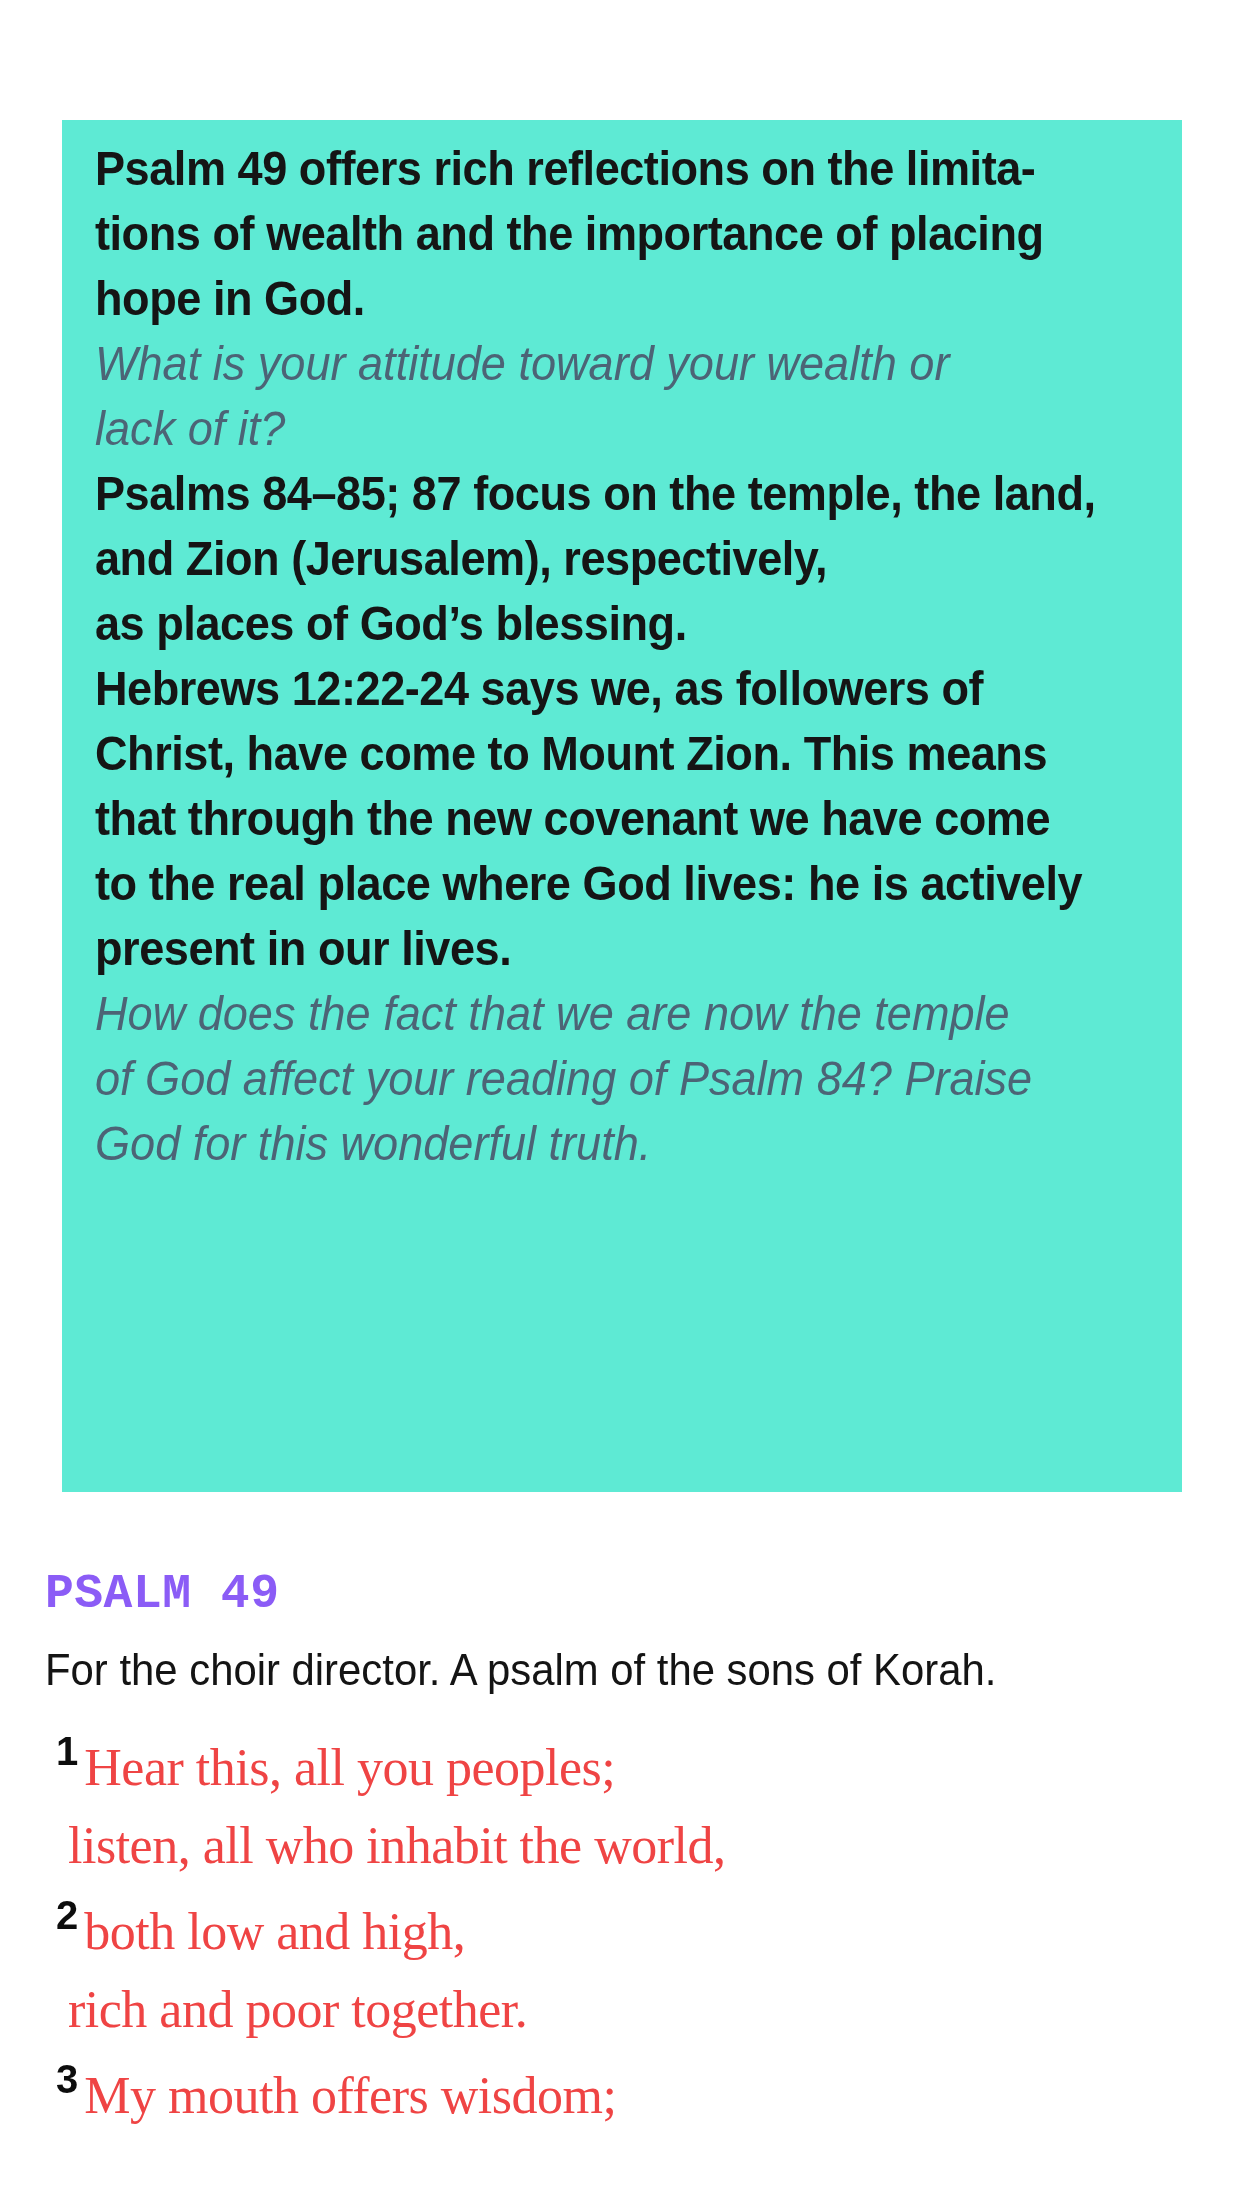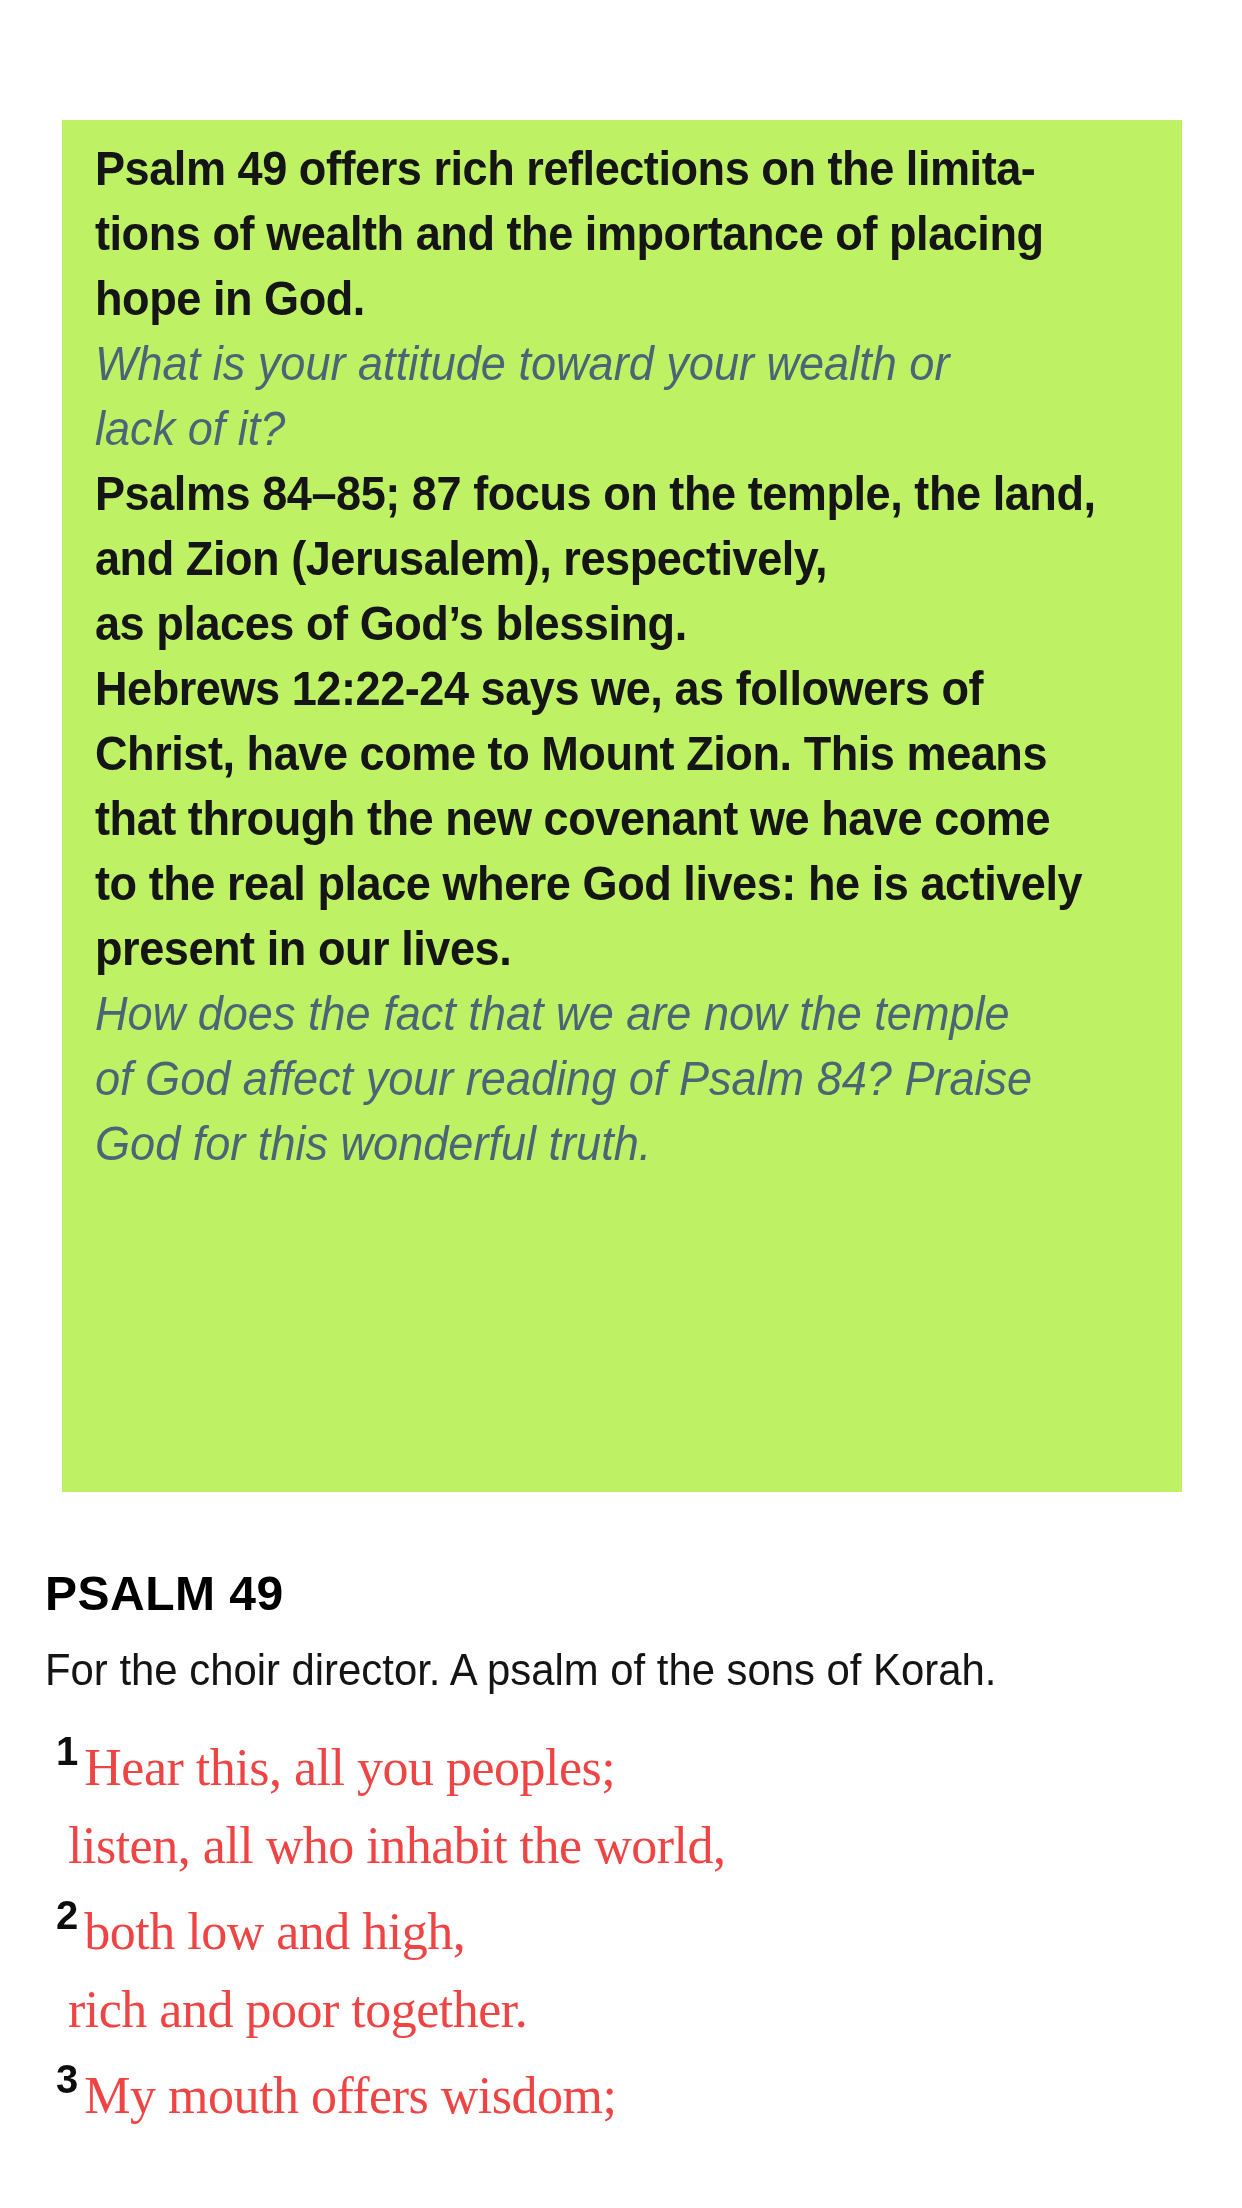--- a/index.html
+++ b/index.html
@@ -12,21 +12,21 @@
     font-family: "Liberation Sans", sans-serif;
   }
 
   
   .commentary-box {
     position: absolute;
     left: 62px;
     top: 120px;
     width: 1120px;
     height: 1372px;
-    background: #bef264;
+    background: #5eead4;
     padding: 16px 24px 0 33px;
     overflow: hidden;
   }
   .para { margin: 0; }
   .para + .para { }
   .box-line {
     height: 65px;
     line-height: 65px;
     font-size: 49px;
     font-weight: 700;
@@ -42,26 +42,26 @@
     font-style: italic;
     color: #4c6476;
     letter-spacing: 0;
   }
 
   
   .psalm-heading {
     position: absolute;
     left: 45px;
     top: 1566px;
-    font-family: Liberation Sans, sans-serif;
+    font-family: Liberation Mono, monospace;
     font-weight: 700;
     font-size: 48px;
     line-height: 56px;
     letter-spacing: 0.5px;
-    color: #000000;
+    color: #8b5cf6;
     white-space: nowrap;
   }
   .superscription {
     position: absolute;
     left: 45px;
     top: 1642px;
     font-size: 45px;
     line-height: 56px;
     font-weight: 400;
     color: #141414;

